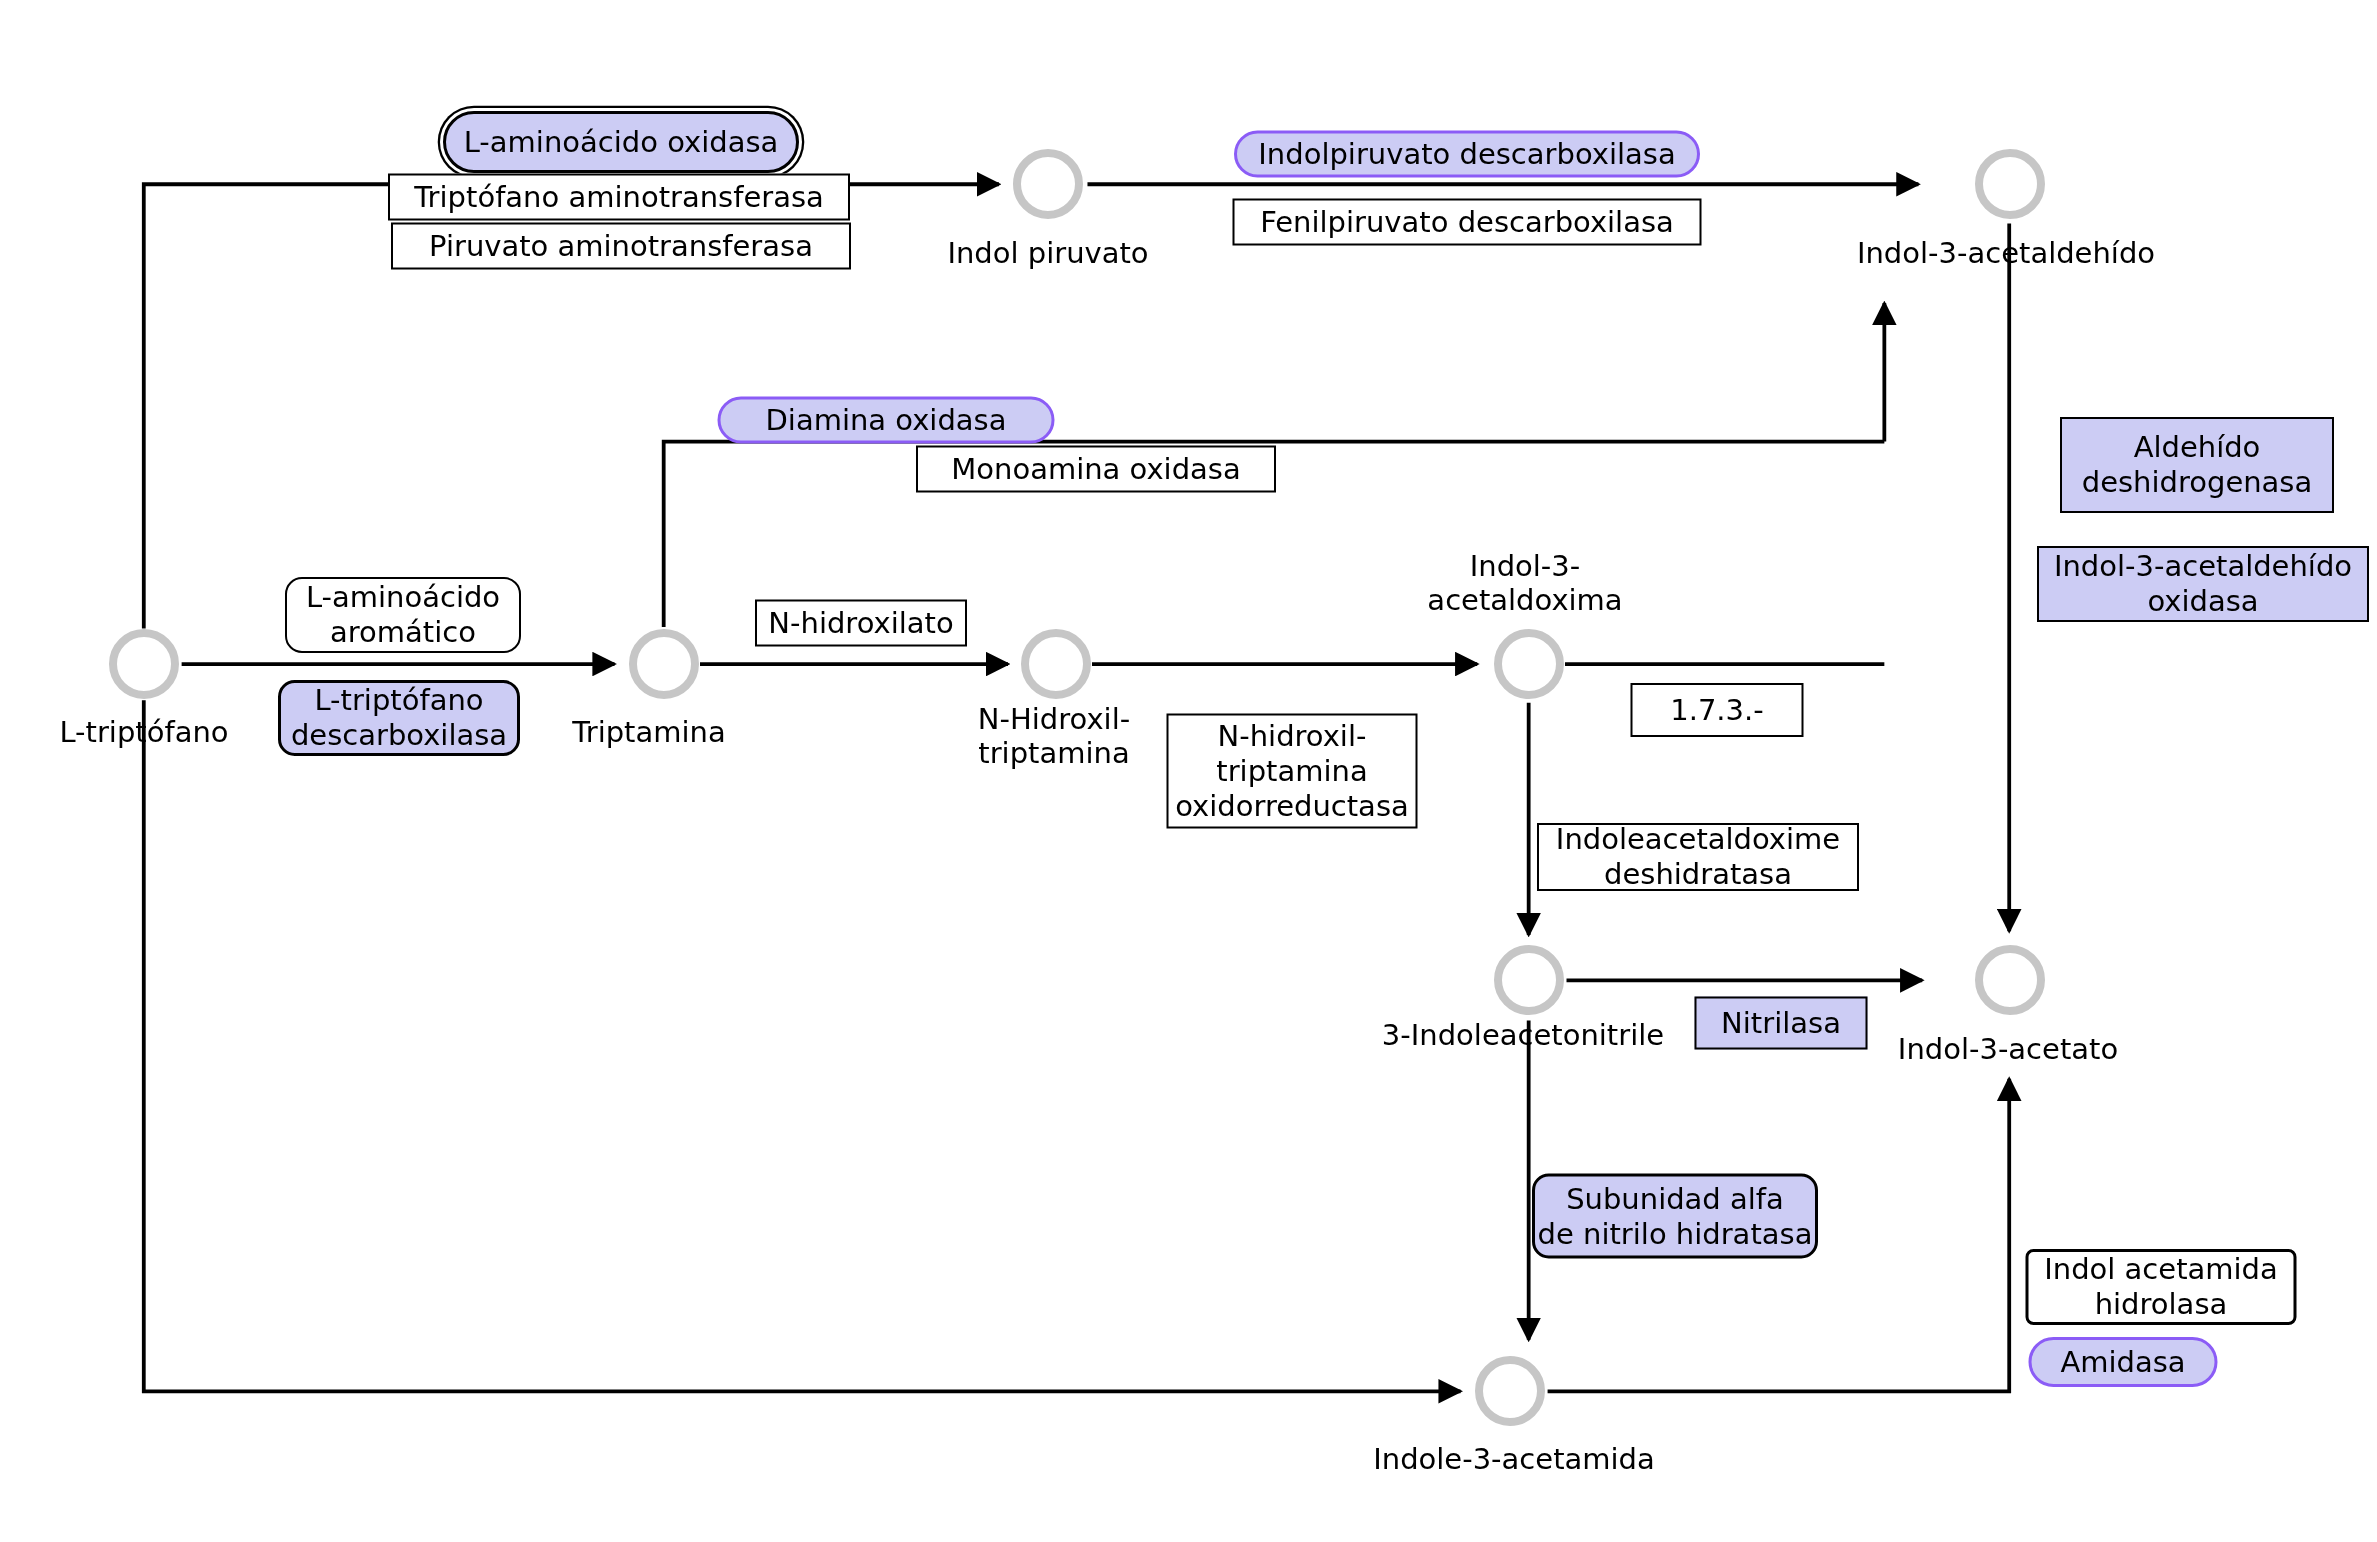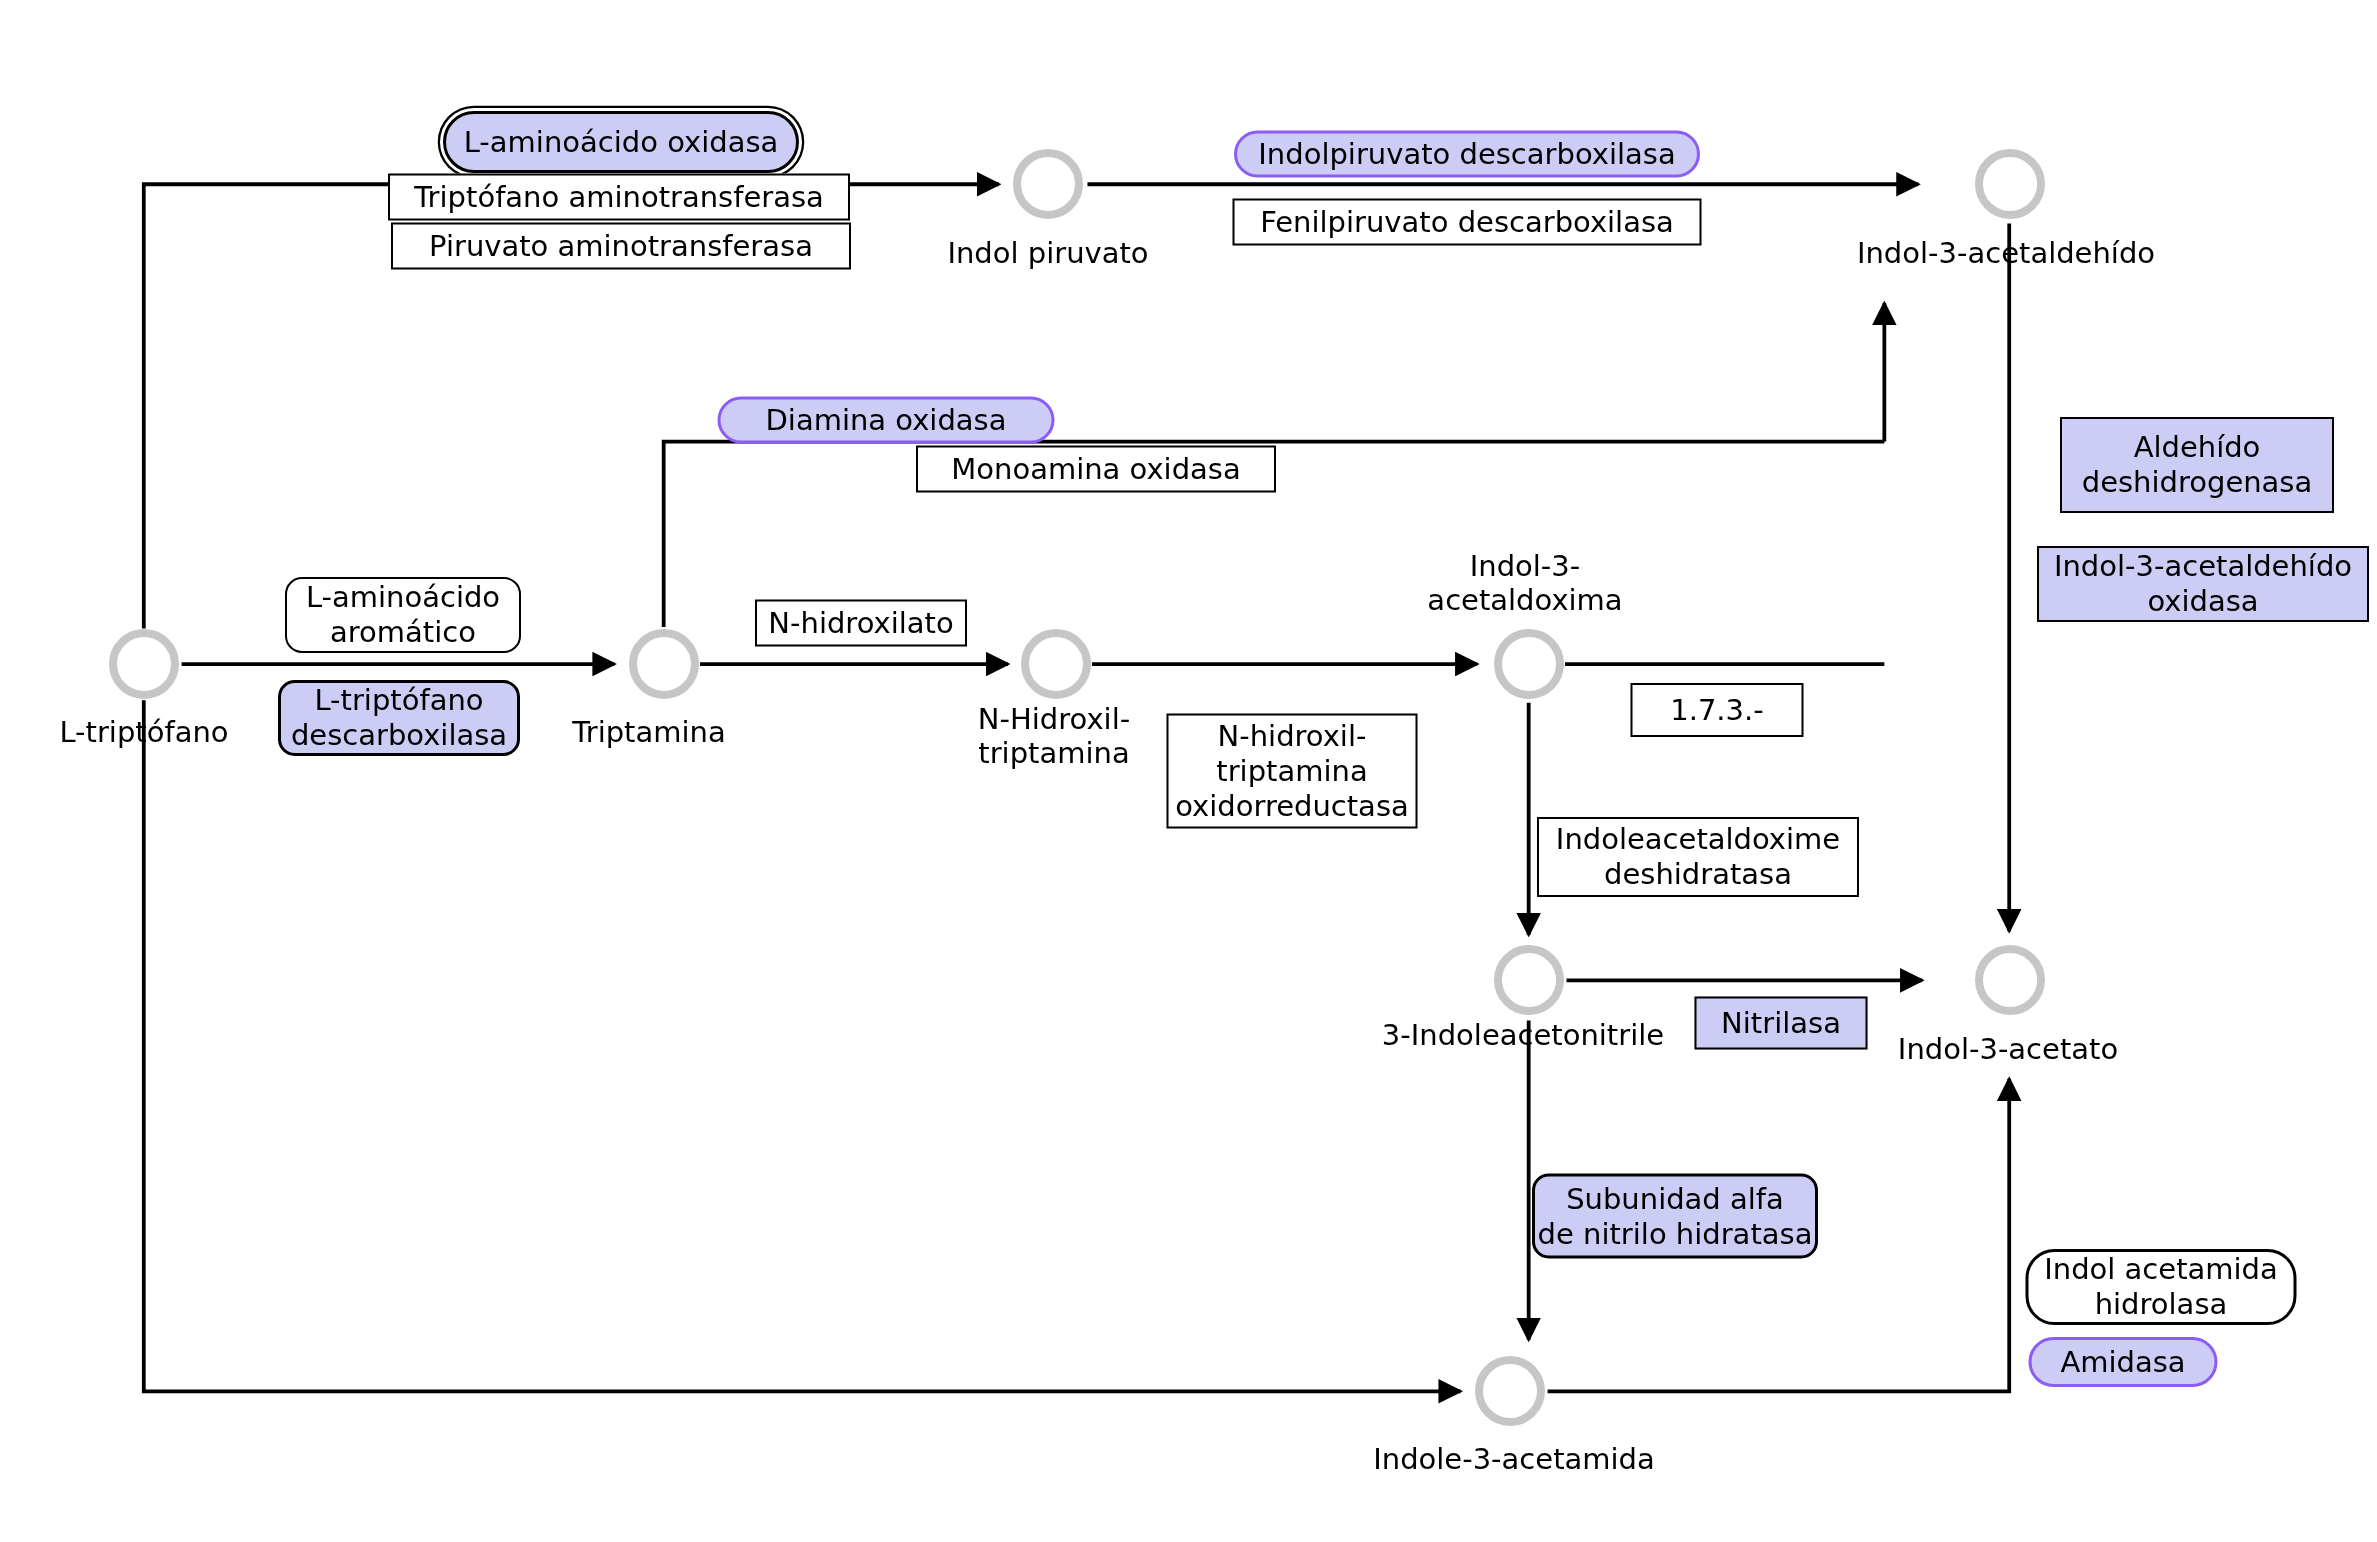--- a/index.html
+++ b/index.html
@@ -64,21 +64,21 @@
   .ebox.rect {
     background: #ffffff;
     border: 2.3px solid #000000;
   }
   .ebox.rect.filled {
     background: #ccccf4;
   }
   .ebox.round {
     background: #ffffff;
     border: 3px solid #000000;
-    border-radius: 29px;
+    border-radius: 8px;
   }
   .ebox.pill {
     background: #ccccf4;
     border: 3px solid #8b5cf6;
     border-radius: 756px;
   }
   .ebox.pill-outline {
     background: #ccccf4;
     border: 3px solid #000000;
     border-radius: 756px;
@@ -189,21 +189,21 @@
 oxidorreductasa</div>
 
   <div class="ebox rect" style="left:1717px; top:710px; width:173px; height:54px;">1.7.3.-</div>
 
   <div class="ebox rect filled" style="left:2197px; top:465px; width:274px; height:96px;">Aldehído
 deshidrogenasa</div>
 
   <div class="ebox rect filled" style="left:2203px; top:584px; width:332px; height:76px;">Indol-3-acetaldehído
 oxidasa</div>
 
-  <div class="ebox rect" style="left:1698px; top:857px; width:322px; height:80px;">Indoleacetaldoxime
+  <div class="ebox rect" style="left:1698px; top:857px; width:322px; height:68px;">Indoleacetaldoxime
 deshidratasa</div>
 
   <div class="ebox rect filled" style="left:1781px; top:1023px; width:173px; height:53px;">Nitrilasa</div>
 
   <div class="ebox softrect" style="left:1675px; top:1216px; width:286px; height:85px;">Subunidad alfa
 de nitrilo hidratasa</div>
 
 
   <div class="ebox round" style="left:2161px; top:1287px; width:271px; height:76px;">Indol acetamida
 hidrolasa</div>

